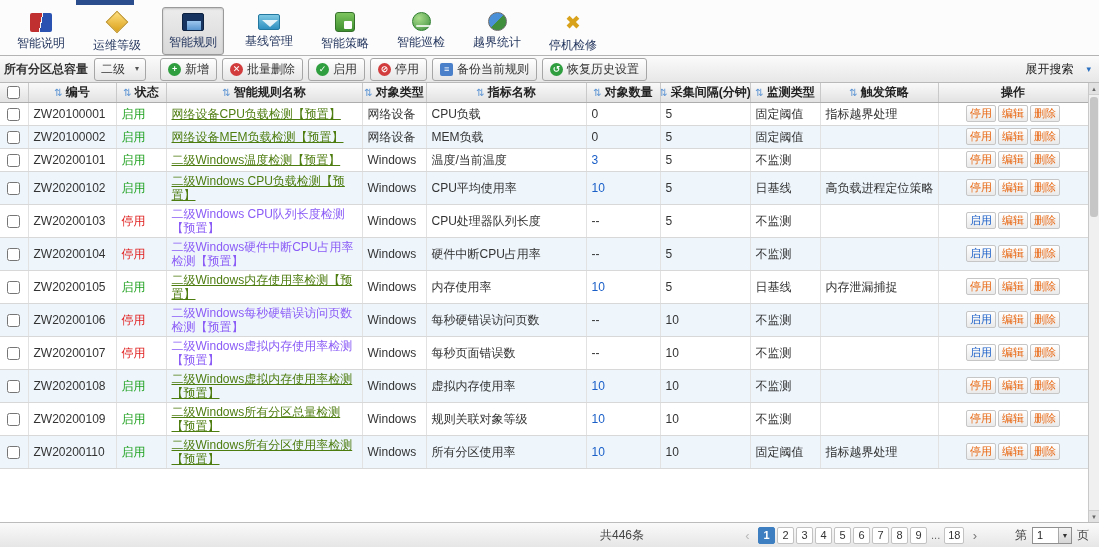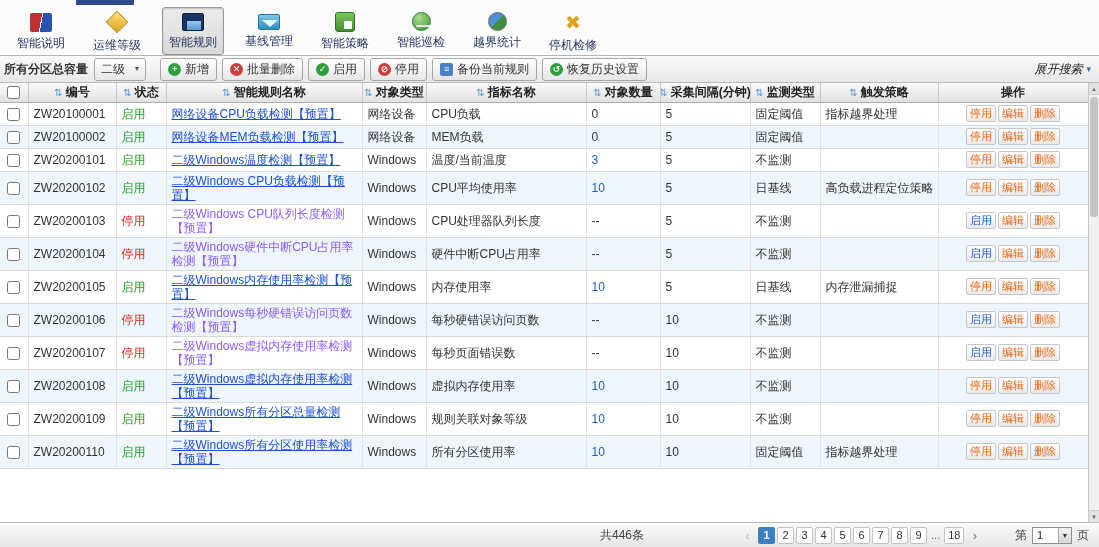--- a/index.html
+++ b/index.html
@@ -50,40 +50,40 @@
   .caret { font-size:8px; color:#555; line-height:1; }
   .caret-blue { color:#2a6fc0; font-size:9px; }
   .tb-group { display:inline-flex; align-items:center; gap:5px; margin-left:8px; }
   .tb-btn { display:inline-flex; align-items:center; gap:4px; padding:2px 7px; font-size:12px; color:#333;
     background:linear-gradient(#fff,#e6e6e6); border:1px solid #a6a6a6; border-radius:3px; cursor:pointer; font-family:inherit; }
   .ic { width:13px; height:13px; border-radius:50%; color:#fff; font-size:9px; line-height:13px;
     text-align:center; display:inline-block; font-weight:bold; }
   .ic-add,.ic-enable,.ic-restore { background:#2e9e3e; }
   .ic-del,.ic-disable { background:#d23c3c; }
   .ic-backup { background:#4a7fc9; border-radius:2px; }
-  .tb-search { margin-left:auto; display:inline-flex; align-items:center; gap:4px; font-size:12px; color:#222; cursor:pointer;font-style:italic; }
+  .tb-search { margin-left:auto; display:inline-flex; align-items:center; gap:13px; font-size:12px; color:#222; cursor:pointer; }
 
   
   .grid { position:absolute; top:83px; bottom:25px; left:0; right:11px; overflow:hidden; background:#fff; }
   .grid table { width:100%; border-collapse:collapse; table-layout:fixed; }
   thead th { height:19px; background:linear-gradient(#f9f9f9,#e2e2e2); border-right:1px solid #c9c9c9;
     border-bottom:1px solid #adadad; font-size:12px; font-weight:bold; color:#222; padding:0 2px;
     overflow:hidden; white-space:nowrap; }
   .th-wrap { display:flex; align-items:center; justify-content:center; gap:3px; }
   .sort { color:#5b93d3; font-size:10px; font-weight:normal; }
   tbody td { font-size:12px; color:#333; padding:2px 5px; height:23px; line-height:14px;
     border-right:1px solid #e2e2e2; border-bottom:1px solid #d8d8d8;
     overflow:hidden; white-space:nowrap; vertical-align:middle; background:#fff; }
   tr.alt td { background:#eef6fc; }
   .td-name { white-space:normal !important; word-break:break-all; }
   .td-check,.th-check { text-align:center; padding:0; }
   input[type=checkbox] { width:13px; height:13px; margin:0; vertical-align:middle; }
   .st-on { color:#1fa11f; }
   .st-off { color:#e02020; }
-  .rule-link { color:#1d4ed8; text-decoration:underline; cursor:pointer; }
+  .rule-link { color:#4d7c0f; text-decoration:underline; cursor:pointer; }
   .rule-plain { color:#8b5cf6; }
   .count-link { color:#1a5fc8; cursor:pointer; }
   .td-ops { text-align:center; }
   .op { padding:0 3px; height:17px; font-size:11px; border:1px solid #c6c6c6; border-radius:2px;
     background:linear-gradient(#fff,#eaeaea); margin:0 1px; cursor:pointer; font-family:inherit; line-height:15px; }
   .op-disable,.op-edit,.op-delete { color:#e8650f; }
   .op-enable { color:#1a5fc8; }
 
   
   .vscroll { position:absolute; top:83px; bottom:25px; right:0; width:11px; background:#f0f0f0; border-left:1px solid #c9c9c9; }

